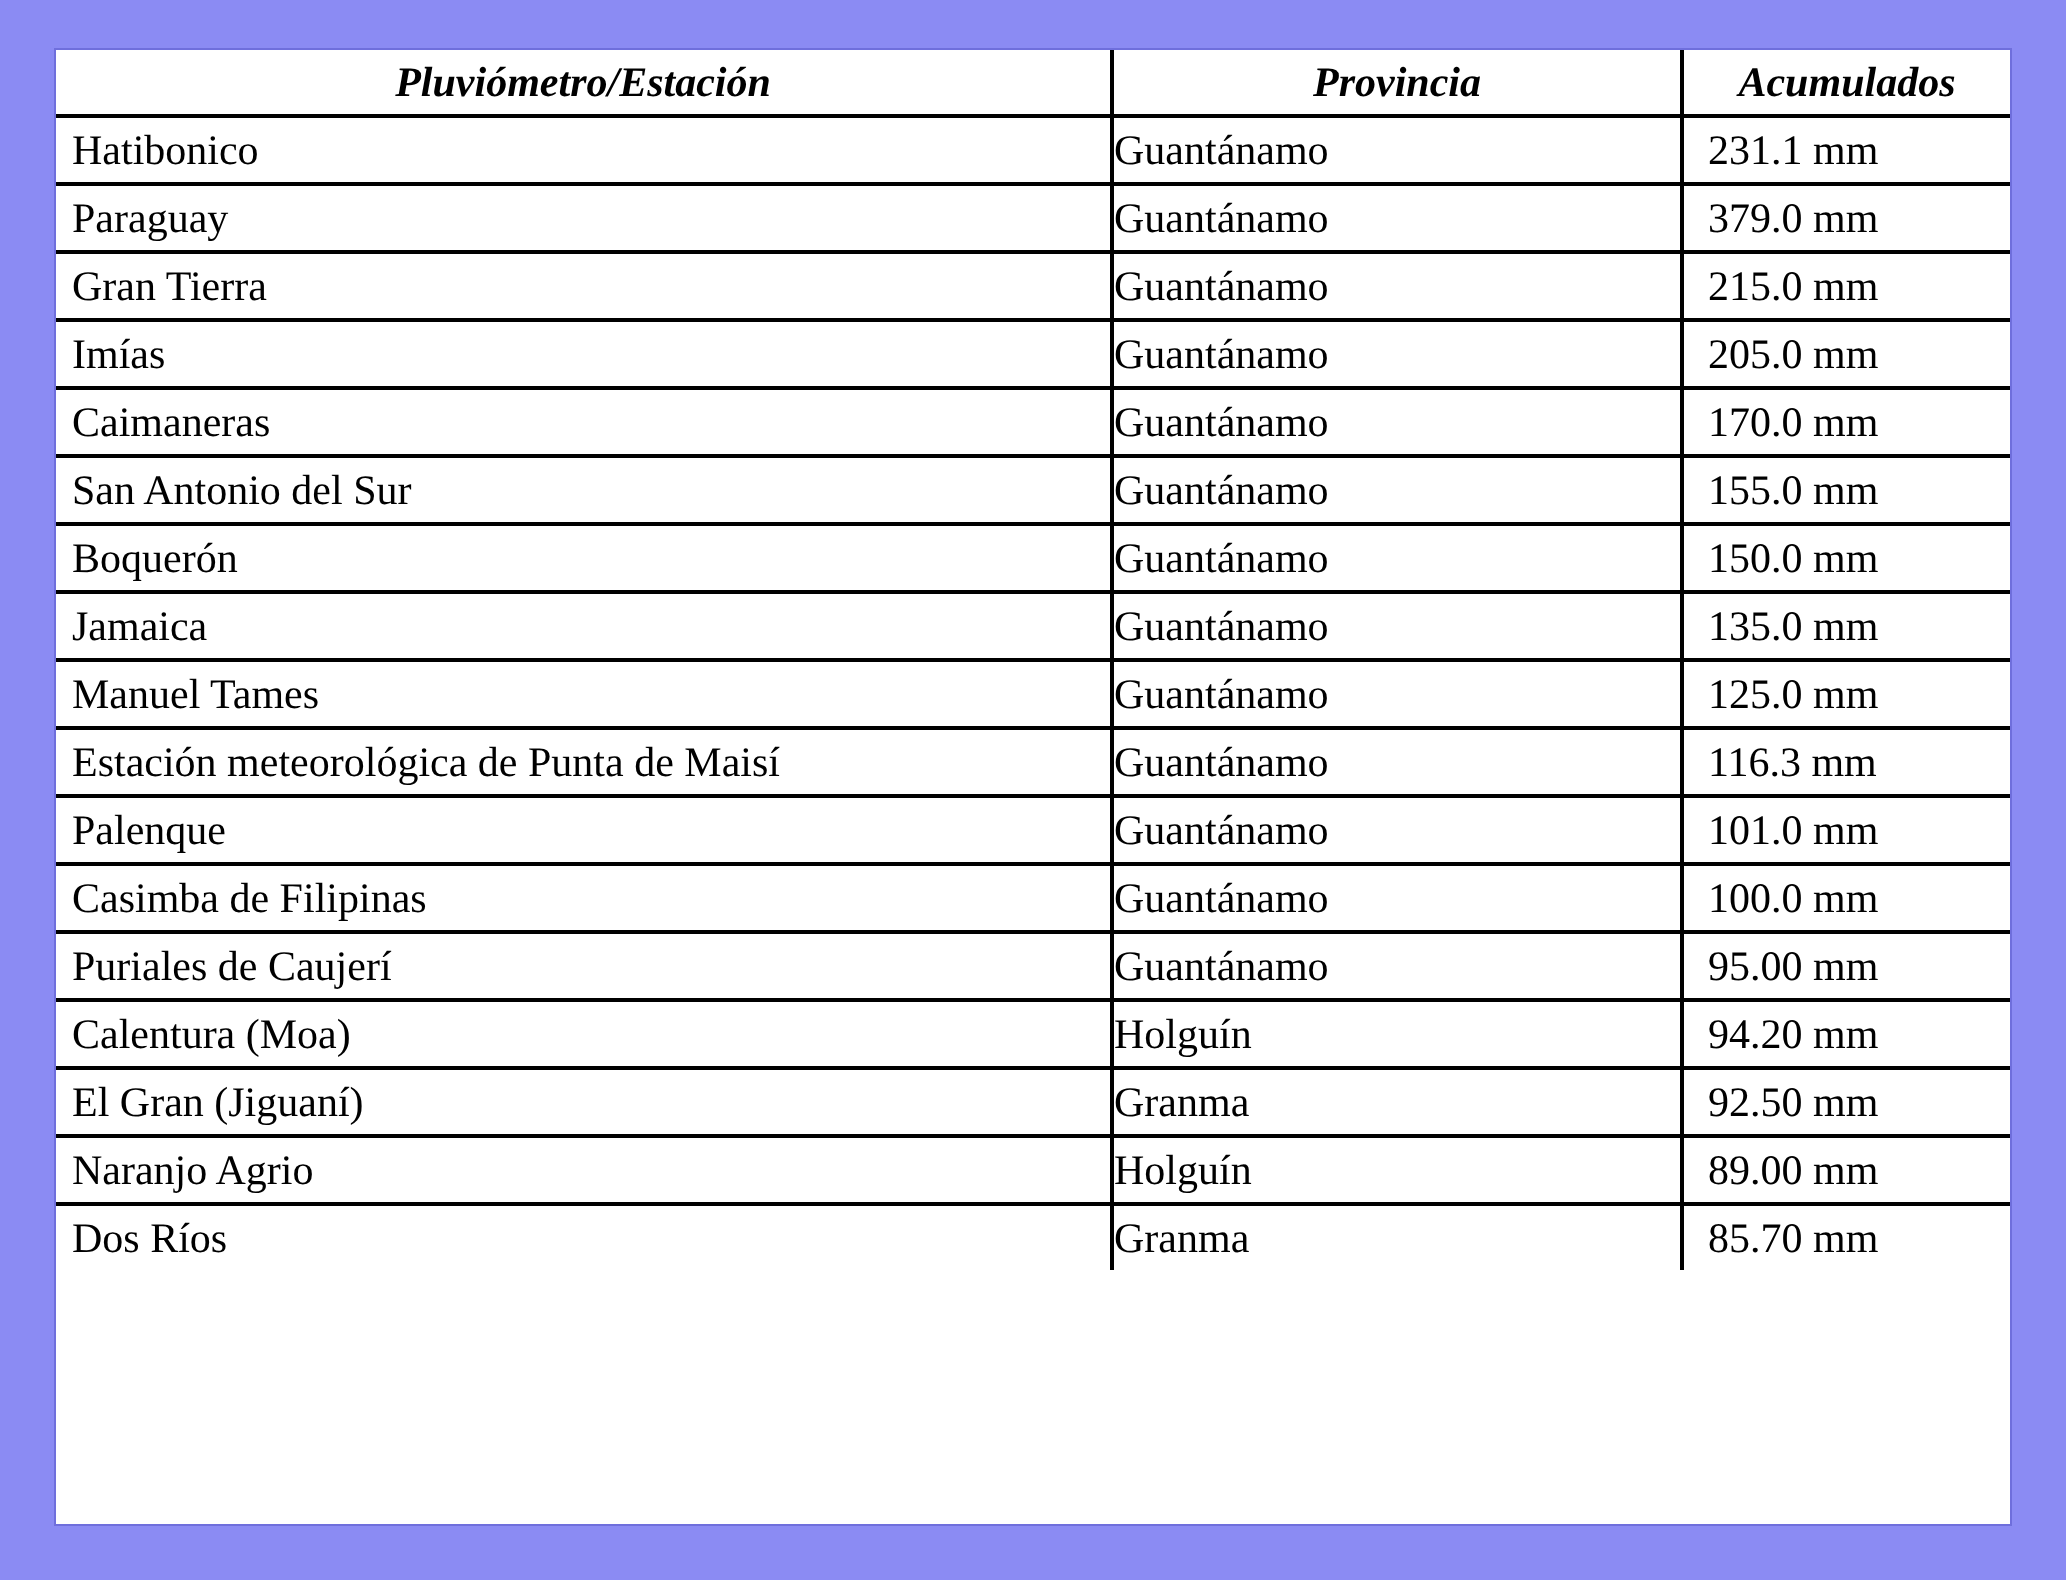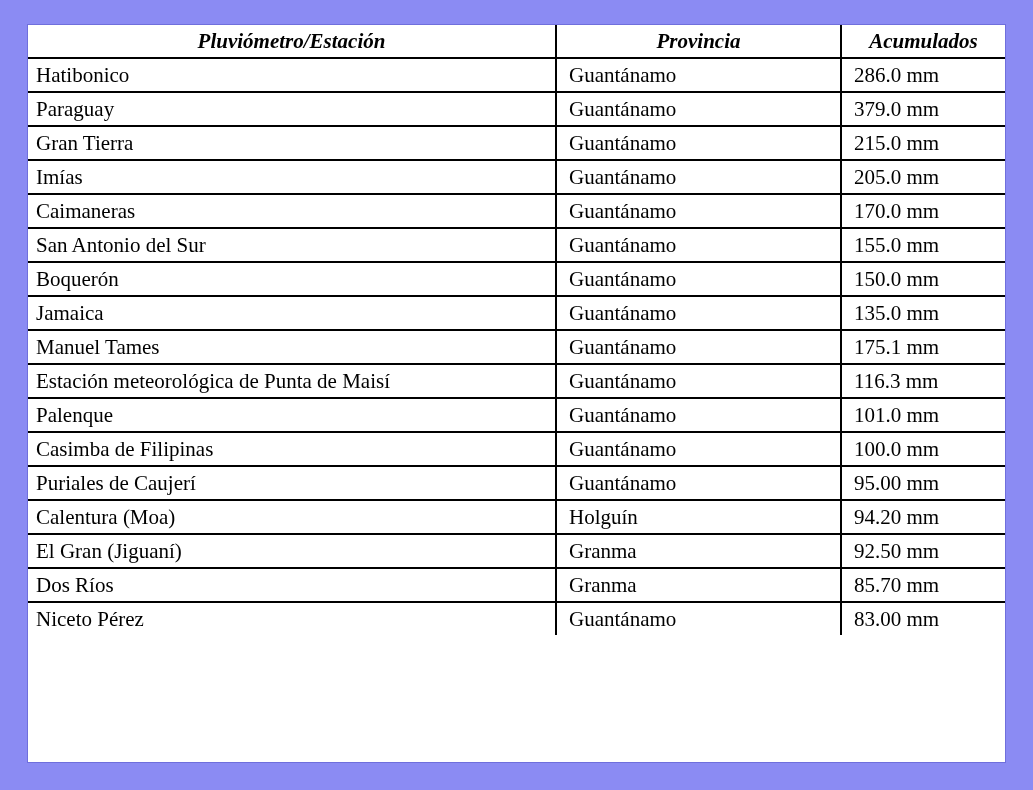--- a/index.html
+++ b/index.html
@@ -52,21 +52,21 @@
   }
   table.rainfall td {
     text-align: left;
     border-bottom: 2px solid #000000;
   }
   table.rainfall tr > *:nth-child(2),
   table.rainfall tr > *:nth-child(3) {
     border-left: 2px solid #000000;
   }
   table.rainfall td:nth-child(1) { padding-left: 8px; }
-  table.rainfall td:nth-child(2) { padding-left: 12px; }
+  table.rainfall td:nth-child(2) { }
   table.rainfall td:nth-child(3) { padding-left: 12px; }
   table.rainfall tbody tr:last-child td { border-bottom: none; }
 </style>
 </head>
 <body>
 
 <div class="canvas">
   <div class="table-wrap">
     <table class="rainfall">
       <colgroup>
@@ -78,21 +78,21 @@
         <tr>
           <th>Pluviómetro/Estación</th>
           <th>Provincia</th>
           <th>Acumulados</th>
         </tr>
       </thead>
       <tbody id="table-body">
           <tr>
             <td>Hatibonico</td>
             <td>Guantánamo</td>
-            <td>286.0 mm</td>
+            <td>231.1 mm</td>
           </tr>
           <tr>
             <td>Paraguay</td>
             <td>Guantánamo</td>
             <td>379.0 mm</td>
           </tr>
           <tr>
             <td>Gran Tierra</td>
             <td>Guantánamo</td>
             <td>215.0 mm</td>
@@ -118,21 +118,21 @@
             <td>150.0 mm</td>
           </tr>
           <tr>
             <td>Jamaica</td>
             <td>Guantánamo</td>
             <td>135.0 mm</td>
           </tr>
           <tr>
             <td>Manuel Tames</td>
             <td>Guantánamo</td>
-            <td>175.1 mm</td>
+            <td>125.0 mm</td>
           </tr>
           <tr>
             <td>Estación meteorológica de Punta de Maisí</td>
             <td>Guantánamo</td>
             <td>116.3 mm</td>
           </tr>
           <tr>
             <td>Palenque</td>
             <td>Guantánamo</td>
             <td>101.0 mm</td>
@@ -151,25 +151,25 @@
             <td>Calentura (Moa)</td>
             <td>Holguín</td>
             <td>94.20 mm</td>
           </tr>
           <tr>
             <td>El Gran (Jiguaní)</td>
             <td>Granma</td>
             <td>92.50 mm</td>
           </tr>
           <tr>
+            <td>Naranjo Agrio</td>
+            <td>Holguín</td>
+            <td>89.00 mm</td>
+          </tr>
+          <tr>
             <td>Dos Ríos</td>
             <td>Granma</td>
             <td>85.70 mm</td>
-          </tr>
-          <tr>
-            <td>Niceto Pérez</td>
-            <td>Guantánamo</td>
-            <td>83.00 mm</td>
           </tr>
         </tbody>
     </table>
   </div>
 </div>
 
 </body></html>

